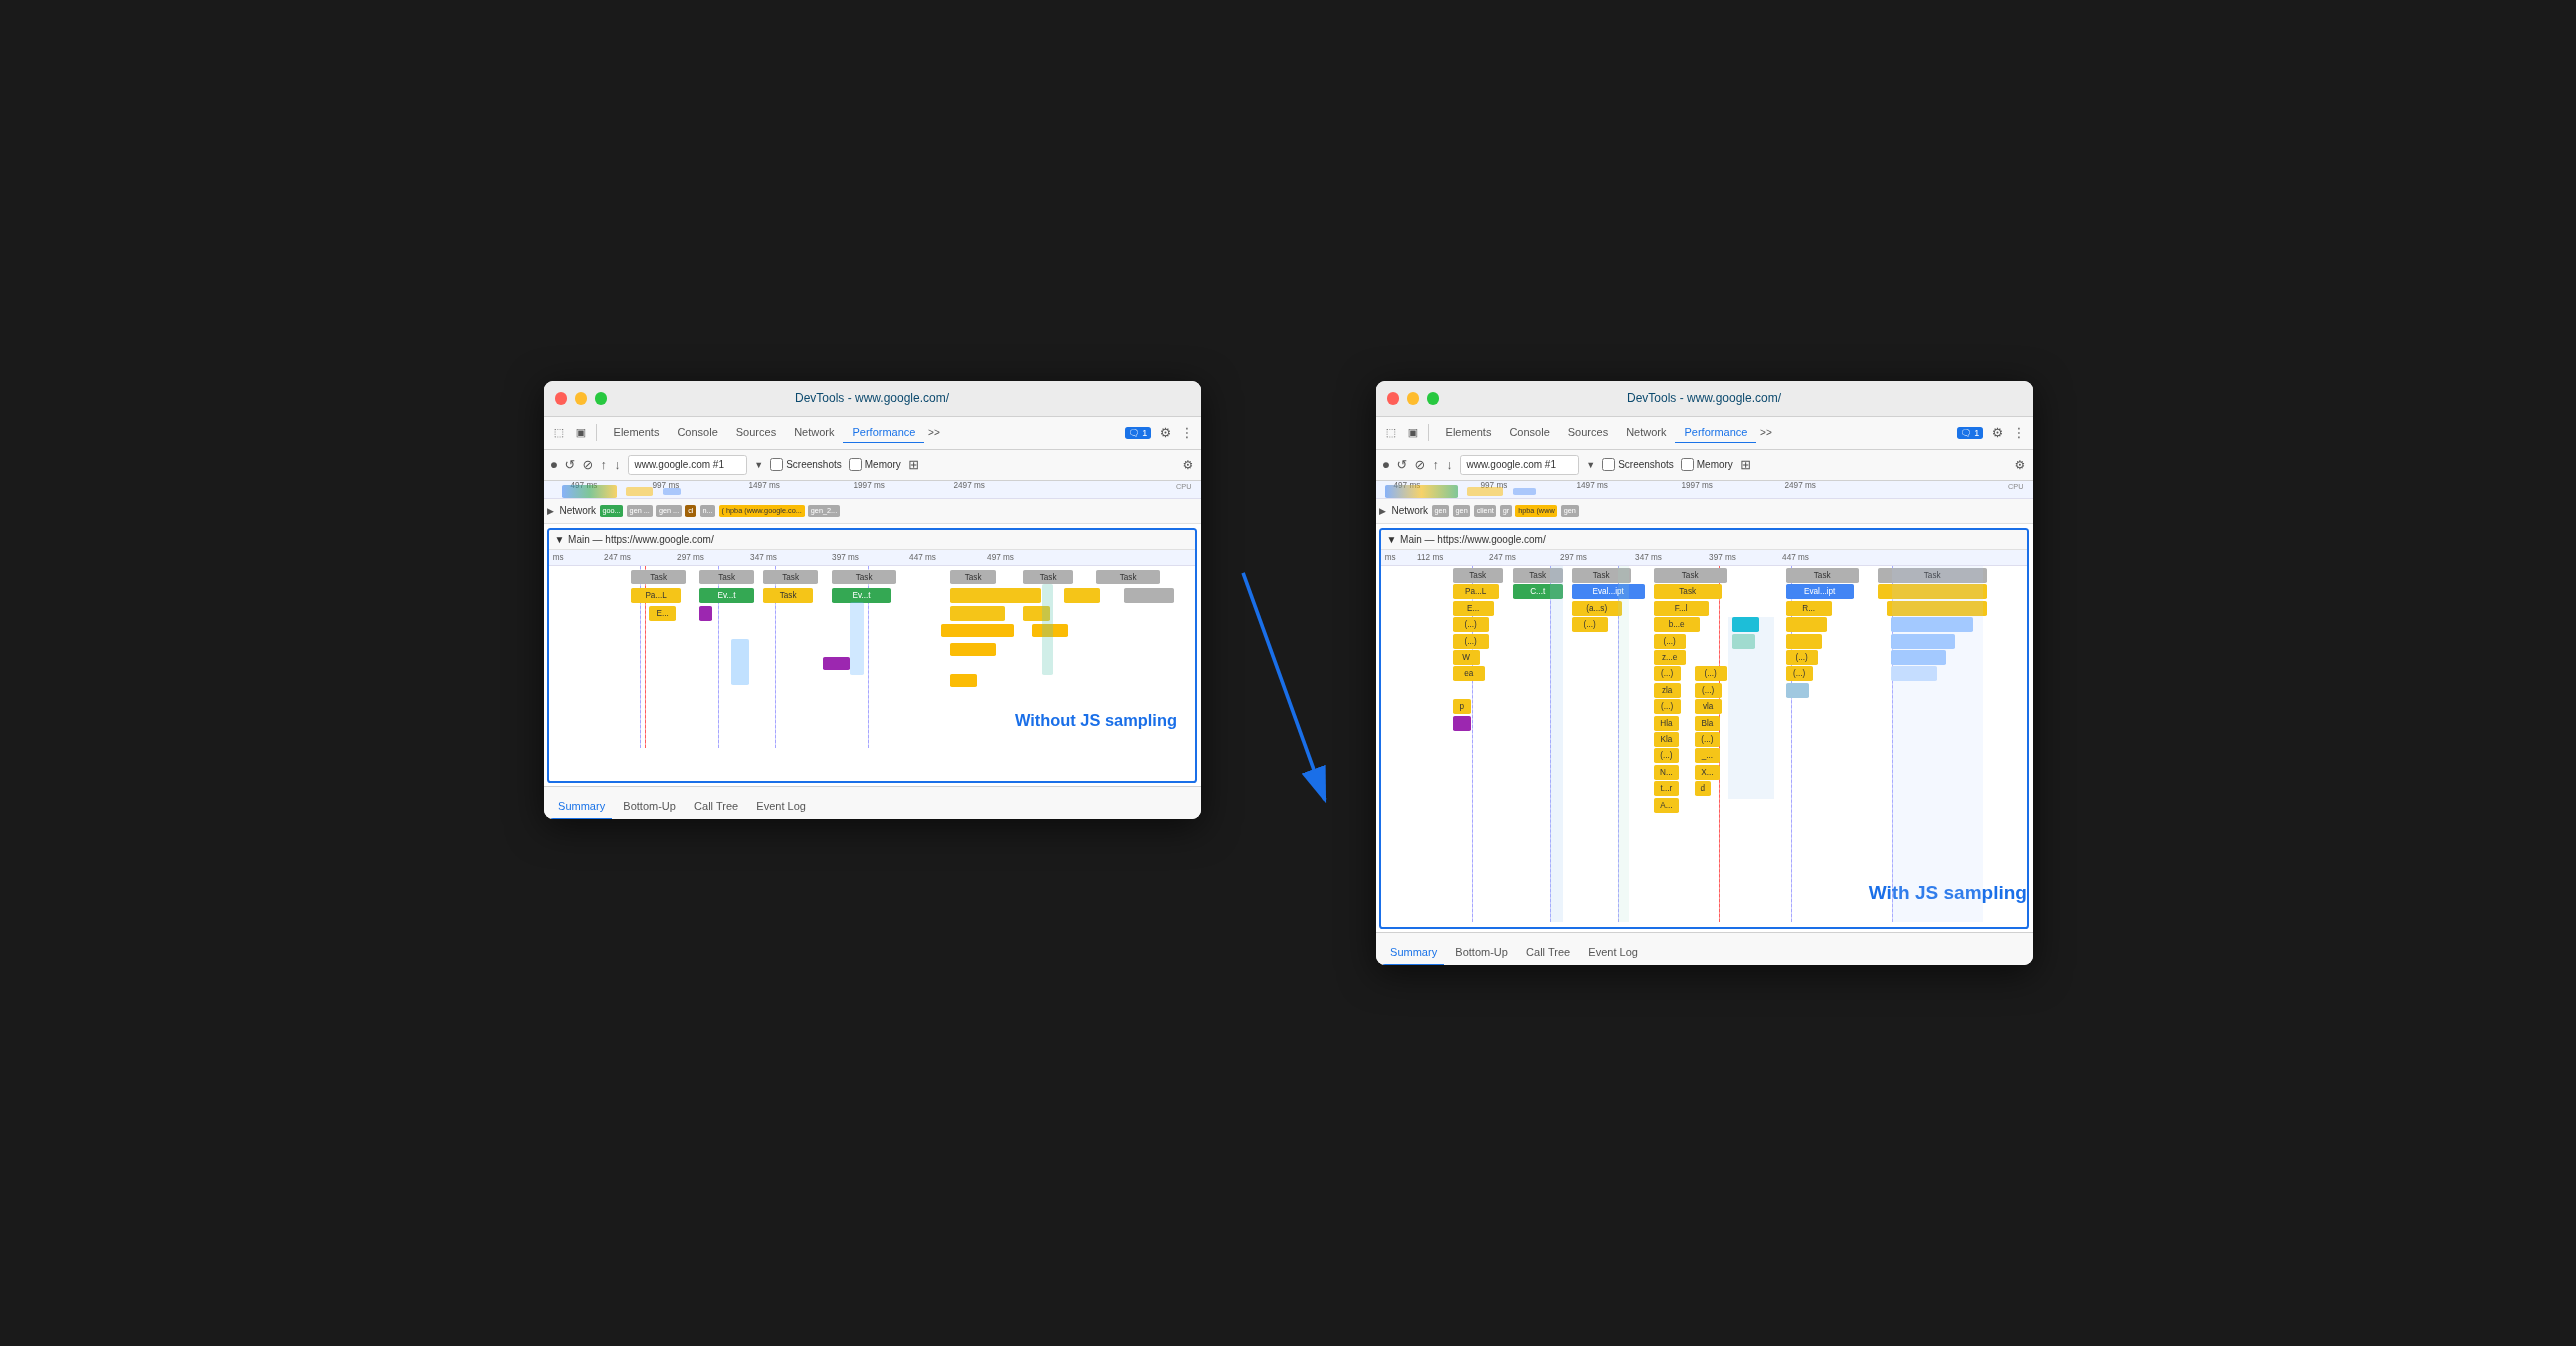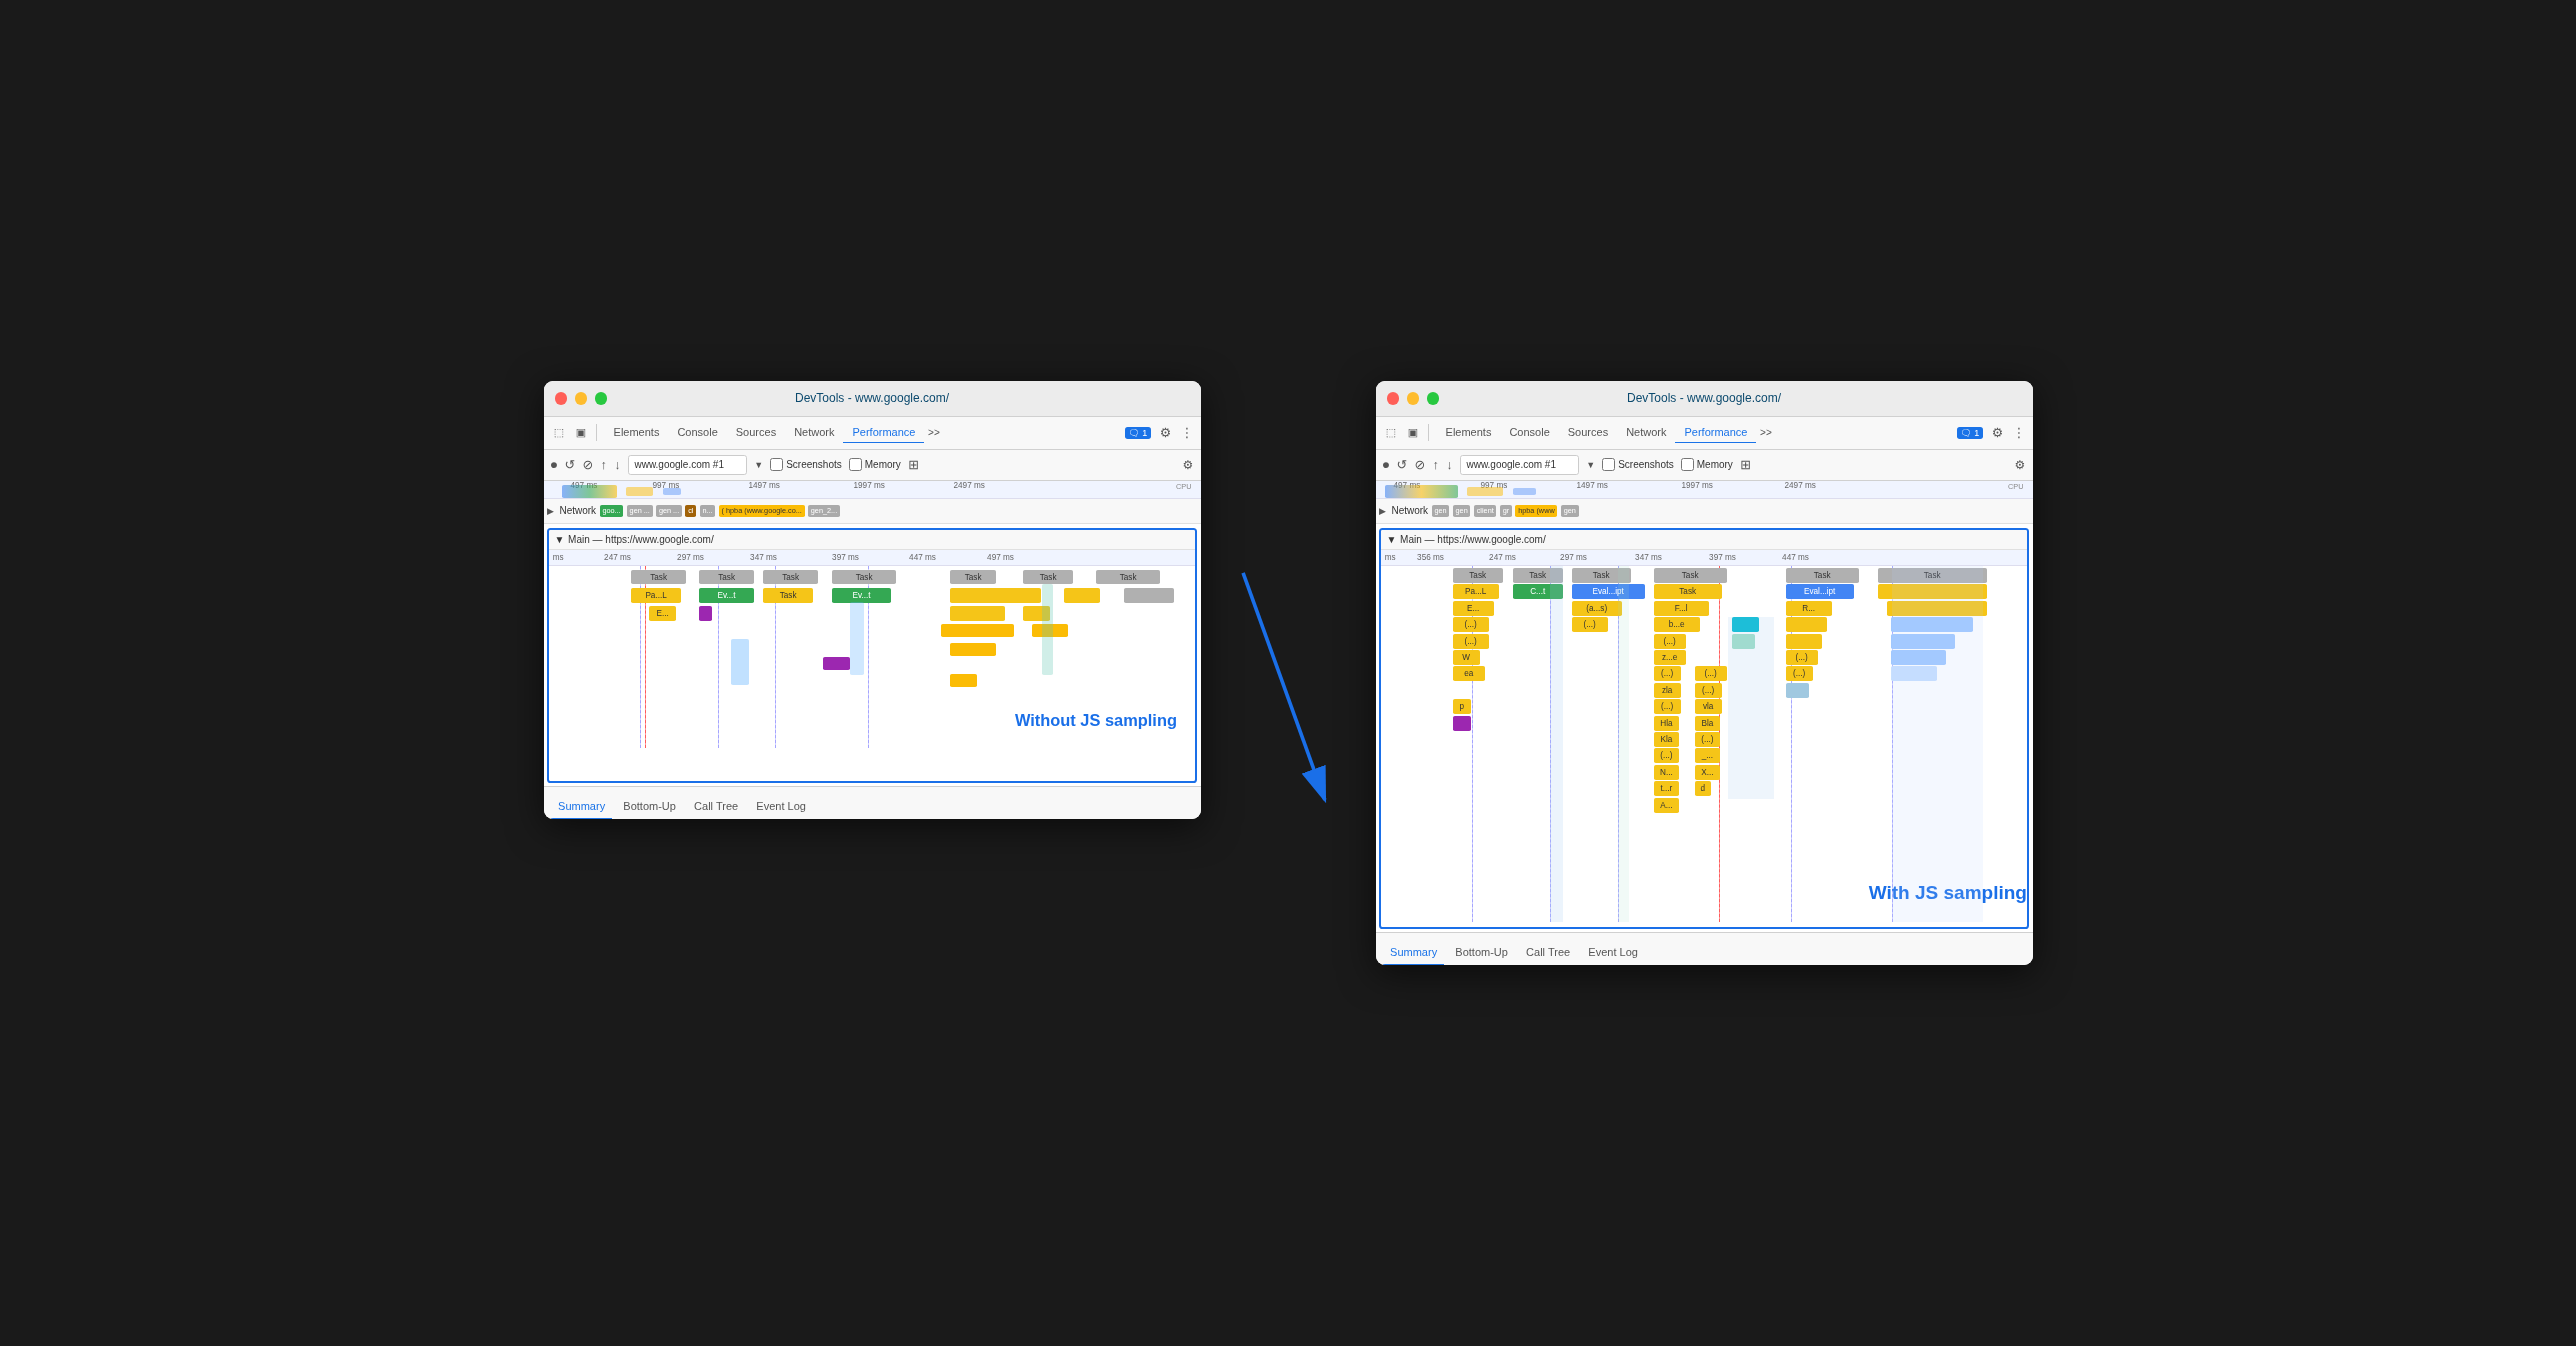--- a/index.html
+++ b/index.html
@@ -530,21 +530,21 @@
     </div>
 
     <div class="main-section large">
       <div class="main-header">
         <span style="margin-right:3.6px;">▼</span>
         <span>Main — https://www.google.com/</span>
       </div>
 
       <div style="height:16.4px;background:#f0f4ff;display:flex;align-items:center;position:relative;border-bottom:0.9px solid #dde;">
         <span style="font-size:8.2px;color:#666;position:absolute;left:3.6px;">ms</span>
-        <span style="font-size:8.2px;color:#666;position:absolute;left:36px;">356 ms</span>
+        <span style="font-size:8.2px;color:#666;position:absolute;left:36px;">112 ms</span>
         <span style="font-size:8.2px;color:#666;position:absolute;left:108px;">247 ms</span>
         <span style="font-size:8.2px;color:#666;position:absolute;left:179px;">297 ms</span>
         <span style="font-size:8.2px;color:#666;position:absolute;left:254px;">347 ms</span>
         <span style="font-size:8.2px;color:#666;position:absolute;left:328px;">397 ms</span>
         <span style="font-size:8.2px;color:#666;position:absolute;left:401px;">447 ms</span>
       </div>
 
       <div class="flame-chart" style="height:356px;position:relative;overflow:hidden;">
 
         <div class="vline" style="left:91px;"></div>

